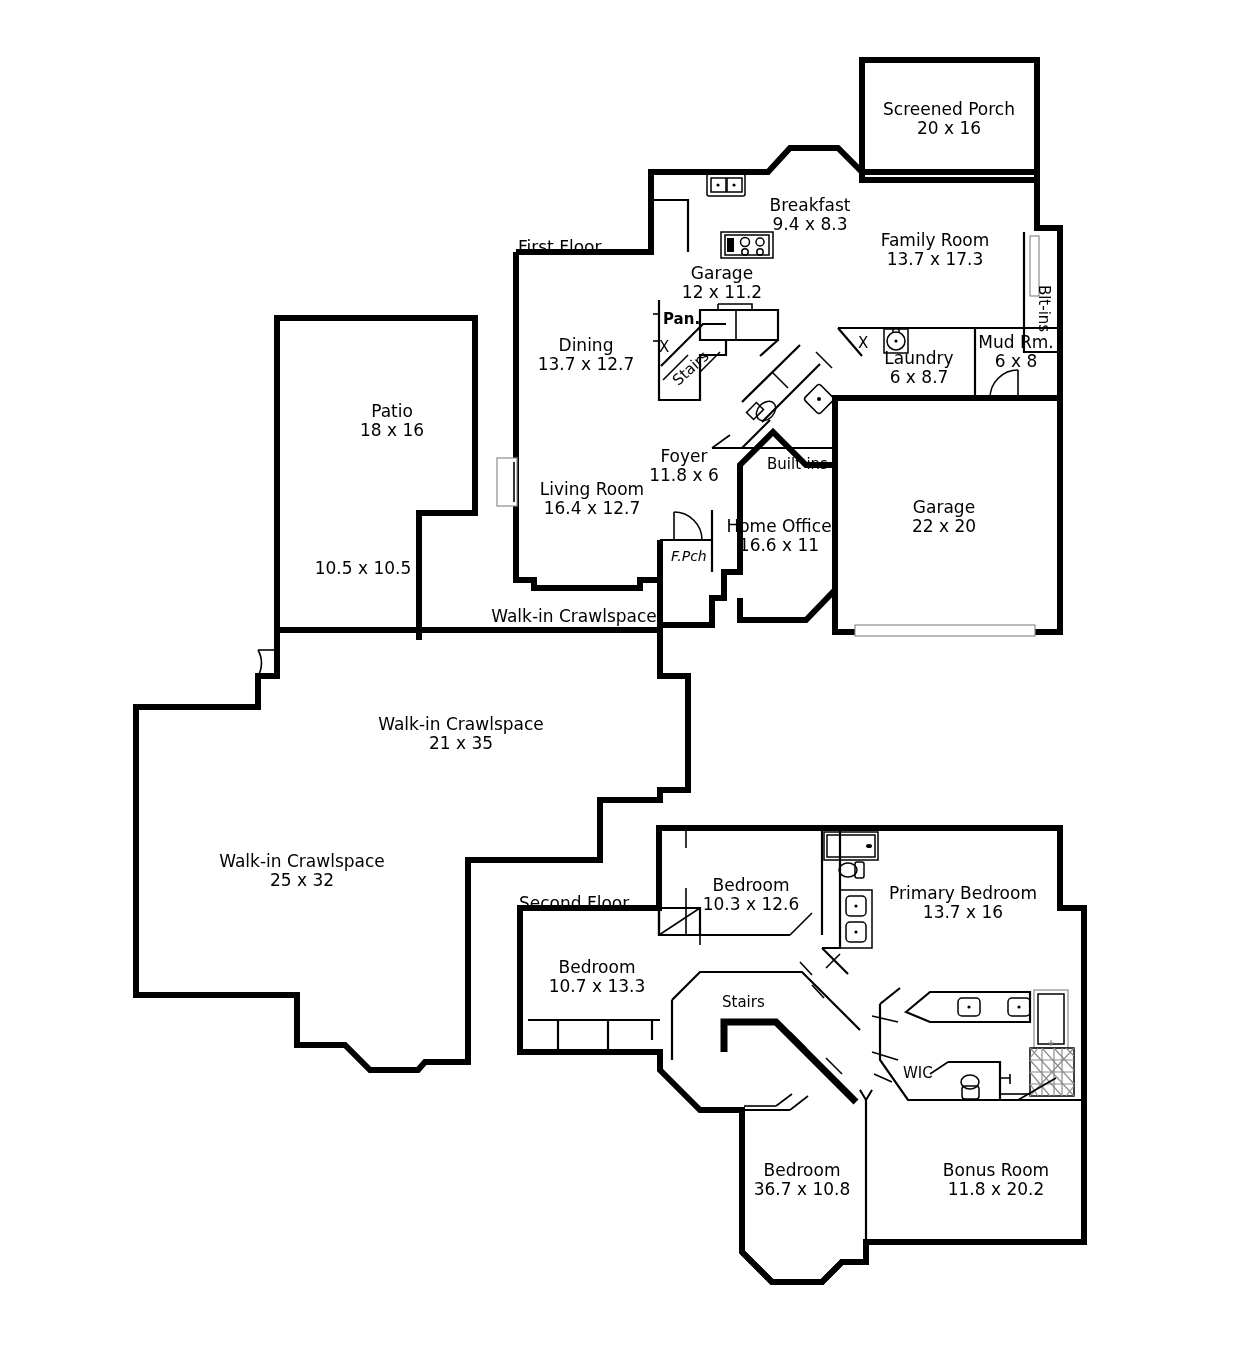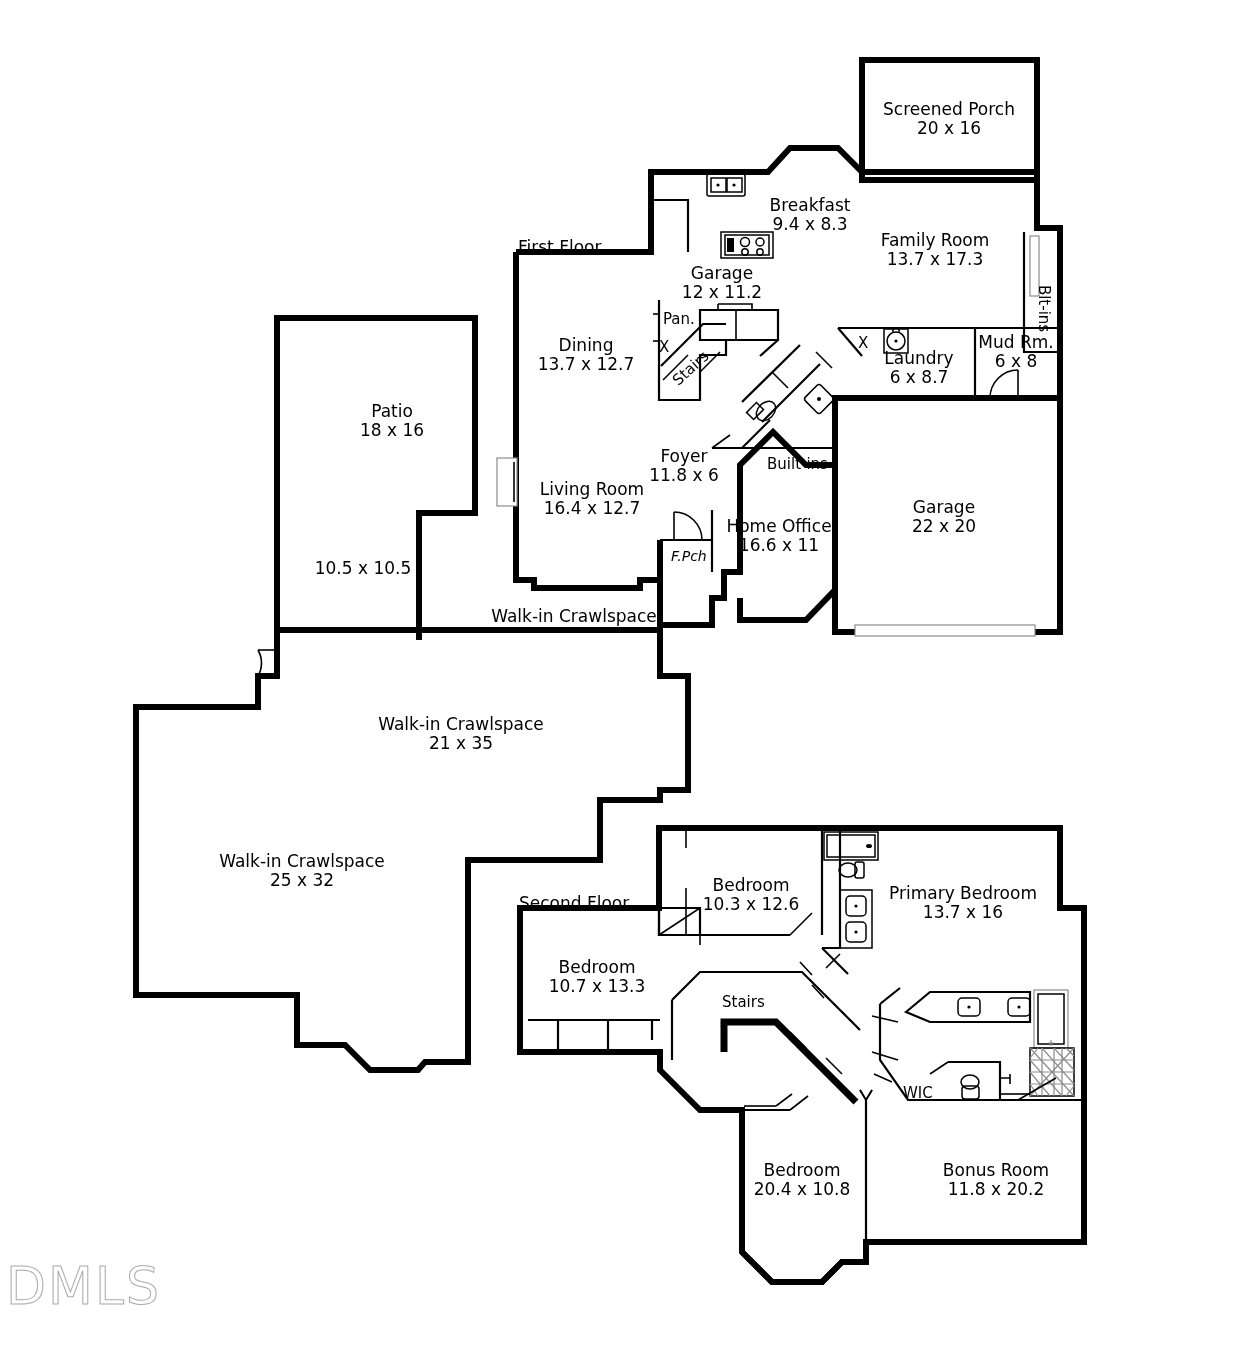--- a/index.html
+++ b/index.html
@@ -478,44 +478,43 @@
   <div class="lbl" style="left:597px; top:958px;">
     <span class="rm-name">Bedroom</span>
     <span class="rm-dim">10.7 x 13.3</span>
   </div>
   <div class="lbl" style="left:963px; top:884px;">
     <span class="rm-name">Primary Bedroom</span>
     <span class="rm-dim">13.7 x 16</span>
   </div>
   <div class="lbl" style="left:802px; top:1161px;">
     <span class="rm-name">Bedroom</span>
-    <span class="rm-dim">20.4 x 10.8</span>
+    <span class="rm-dim">36.7 x 10.8</span>
   </div>
   <div class="lbl" style="left:973px; top:1161px;margin-left:23px;">
     <span class="rm-name">Bonus Room</span>
     <span class="rm-dim">11.8 x 20.2</span>
   </div>
 
-  <div class="lbl small left" style="left:663px; top:311px;">
+  <div class="lbl small left" style="left:663px; top:311px;font-weight:bold;">
     <span>Pan.</span>
   </div>
   <div class="lbl small" style="left:691px; top:360px; transform:translateX(-50%) rotate(-42deg);">
     <span>Stairs</span>
   </div>
   <div class="lbl small left" style="left:767px; top:456px;">
     <span>Built-ins</span>
   </div>
   <div class="lbl small" style="left:1043px; top:300px; transform:translateX(-50%) rotate(90deg);">
     <span>Blt-ins</span>
   </div>
   <div class="lbl tiny left" style="left:671px; top:548px;font-style:italic;">
     <span>F.Pch</span>
   </div>
-  <div class="lbl small left" style="left:903px; top:1065px;margin-top:20px;">
+  <div class="lbl small left" style="left:903px; top:1065px;">
     <span>WIC</span>
   </div>
   <div class="lbl small left" style="left:722px; top:994px;">
     <span>Stairs</span>
   </div>
 
-  <div id="watermark">DMLS</div>
 
 </div>
 
 </body></html>

